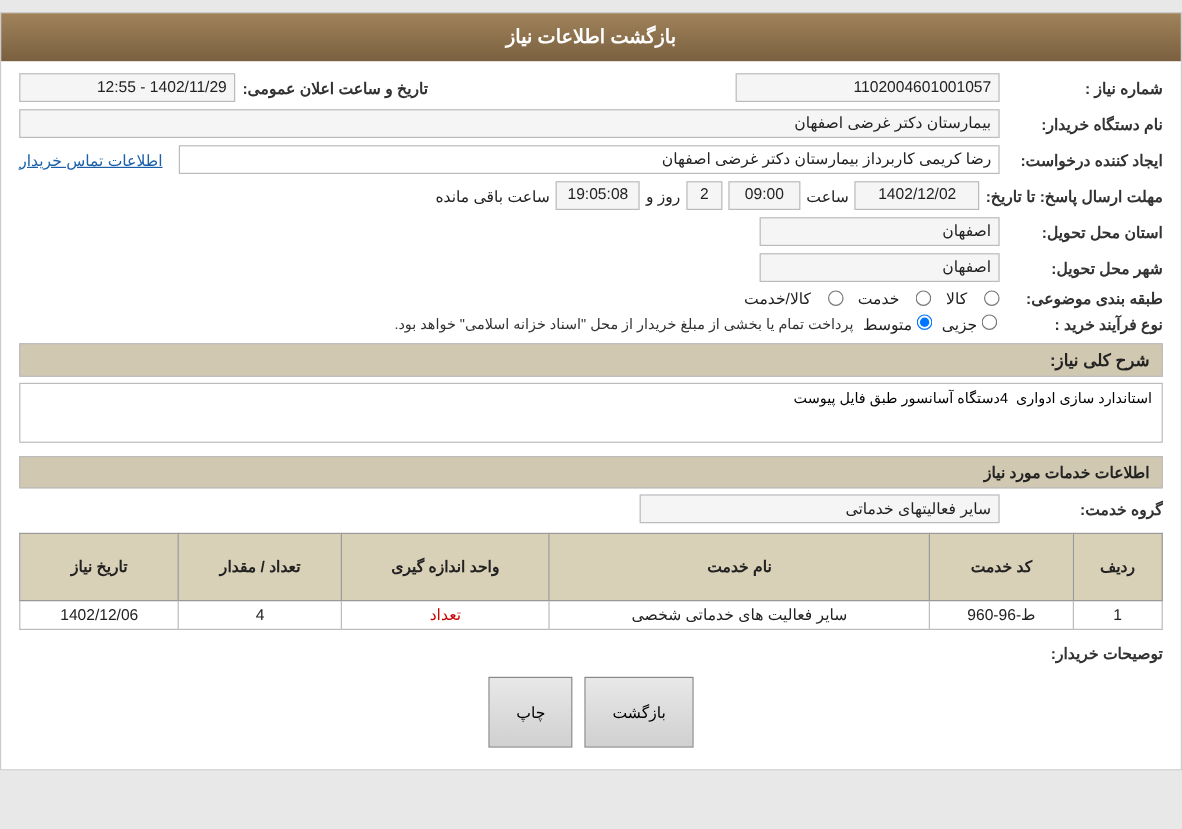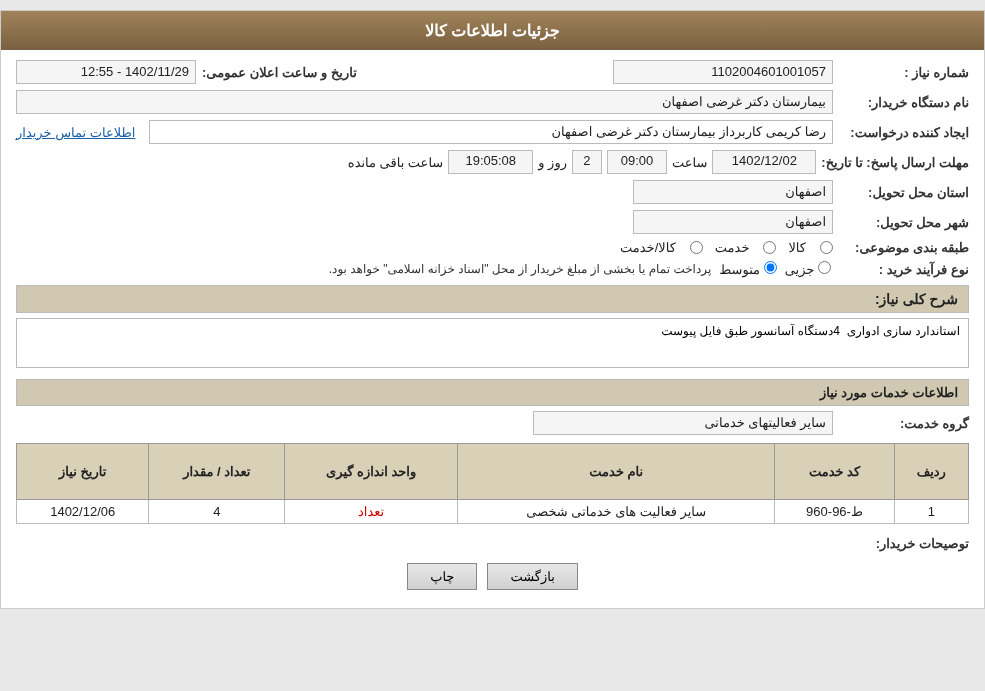--- a/index.html
+++ b/index.html
@@ -162,21 +162,21 @@
       align-self: flex-start;
       padding-top: 4px;
     }
     .btn-row {
       display: flex;
       justify-content: center;
       gap: 10px;
       margin: 12px 0 8px 0;
     }
     .btn {
-      padding: 5px 22px;
+      padding: 21px 22px;
       border: 1px solid #888;
       cursor: pointer;
       font-family: Tahoma, Arial, sans-serif;
       font-size: 13px;
       background: #f0f0f0;
     }
     .btn-back {
       background: linear-gradient(to bottom, #e8e8e8, #d0d0d0);
     }
     .btn-print {
@@ -184,21 +184,21 @@
     }
     .inner-content {
       position: relative;
       z-index: 1;
     }
   </style>
 </head>
 <body>
 
 <div class="page-wrapper">
-  <div class="page-header">جزئیات اطلاعات کالا</div>
+  <div class="page-header">بازگشت اطلاعات نیاز</div>
 
   <div class="content inner-content">
 
     <div class="form-row">
       <span class="label">شماره نیاز :</span>
       <div class="input-box readonly" style="max-width:220px;">1102004601001057</div>
       <span style="flex:1"></span>
       <span class="label" style="min-width:auto;">تاریخ و ساعت اعلان عمومی:</span>
       <div class="input-box readonly" style="max-width:180px;">1402/11/29 - 12:55</div>
     </div>
@@ -214,21 +214,21 @@
       <span class="link-blue" style="margin-right:8px;">اطلاعات تماس خریدار</span>
     </div>
 
     <div class="date-row">
       <span class="label">مهلت ارسال پاسخ: تا تاریخ:</span>
       <div class="small-input" style="width:104px;">1402/12/02</div>
       <span>ساعت</span>
       <div class="small-input" style="width:60px;">09:00</div>
       <div class="small-input" style="width:30px;">2</div>
       <span>روز و</span>
-      <div class="small-input" style="width:85px;">19:05:08</div>
+      <div class="small-input" style="width:70px;">19:05:08</div>
       <span>ساعت باقی مانده</span>
     </div>
 
     <div class="form-row">
       <span class="label">استان محل تحویل:</span>
       <div class="input-box readonly" style="max-width:200px;">اصفهان</div>
     </div>
 
     <div class="form-row">
       <span class="label">شهر محل تحویل:</span>

